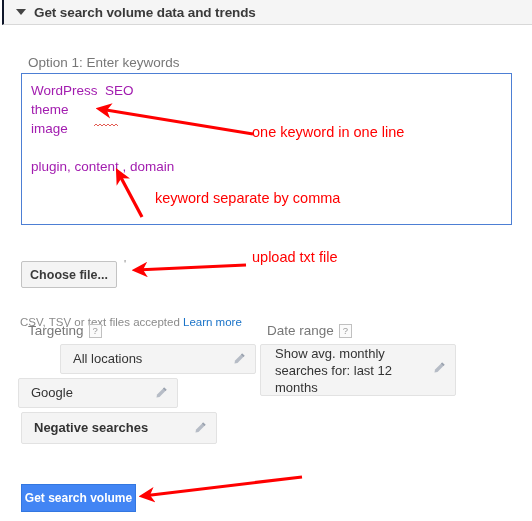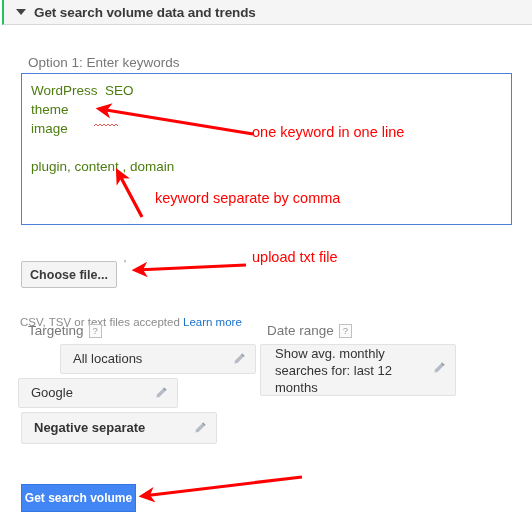--- a/index.html
+++ b/index.html
@@ -18,21 +18,21 @@
 
   
   #panel-header {
     position: absolute;
     left: 2px;
     top: 0;
     width: 530px;
     height: 25px;
     background: #f5f5f5;
     border-bottom: 1px solid #d8d8d8;
-    border-left: 2px solid #22c55e;
+    border-left: 2px solid #0f172a;
     box-sizing: border-box;
     display: flex;
     align-items: center;
   }
   #collapse-triangle {
     width: 0; height: 0;
     border-left: 5px solid transparent;
     border-right: 5px solid transparent;
     border-top: 6px solid #444444;
     margin-left: 12px;
@@ -72,21 +72,21 @@
     top: 47px;
     width: 491px;
     height: 152px;
     box-sizing: border-box;
     border: 1px solid #4d7fd4;
     background: #ffffff;
     padding: 7px 9px;
     font-family: "Liberation Sans", sans-serif;
     font-size: 13.5px;
     line-height: 19px;
-    color: #4d7c0f;
+    color: #a21caf;
     resize: none;
     outline: none;
     overflow: hidden;
     white-space: pre;
   }
 
   
   #spell-squiggle {
     position: absolute;
     left: 94px;
@@ -285,21 +285,21 @@
 
   <div class="setting-row" id="row-google">
     <span class="row-text">Google</span>
     <svg class="pencil-icon" viewBox="0 0 16 16">
       <path d="M11.6 1.6l2.8 2.8-8.1 8.1-3.5.7.7-3.5z" fill="#b6bcc6"></path>
       <path d="M11.6 1.6l2.8 2.8-1.3 1.3-2.8-2.8z" fill="#9aa2ae"></path>
     </svg>
   </div>
 
   <div class="setting-row bold" id="row-negative">
-    <span class="row-text">Negative separate</span>
+    <span class="row-text">Negative searches</span>
     <svg class="pencil-icon" viewBox="0 0 16 16">
       <path d="M11.6 1.6l2.8 2.8-8.1 8.1-3.5.7.7-3.5z" fill="#b6bcc6"></path>
       <path d="M11.6 1.6l2.8 2.8-1.3 1.3-2.8-2.8z" fill="#9aa2ae"></path>
     </svg>
   </div>
 
   <div class="field-label" id="daterange-label">
     <span>Date range</span><span class="help-chip">?</span>
   </div>
 

